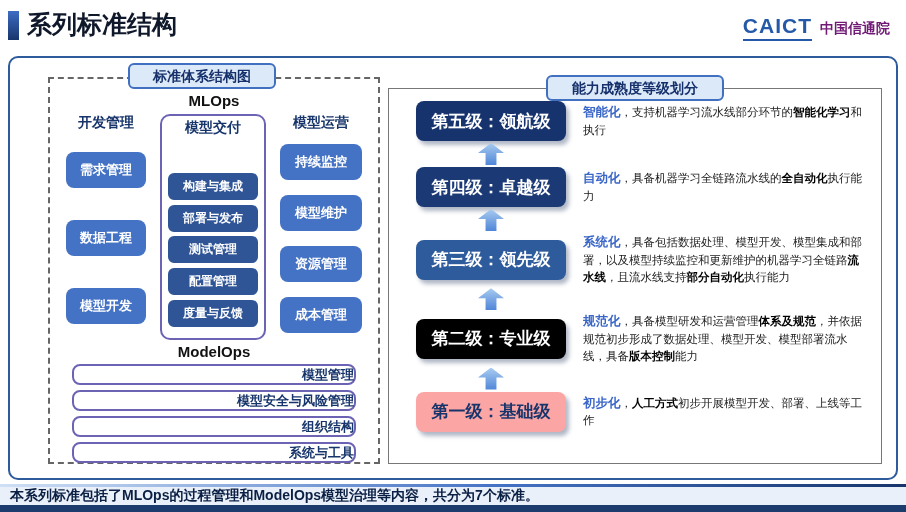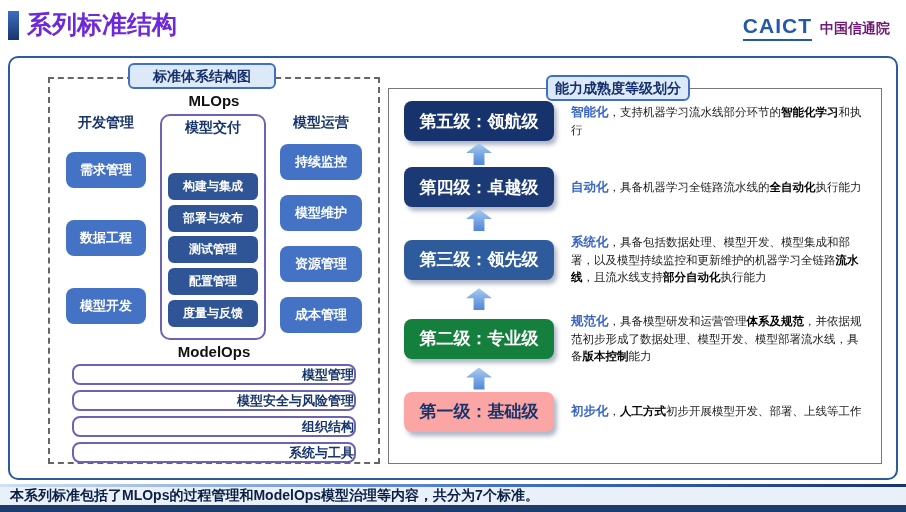--- a/index.html
+++ b/index.html
@@ -3,35 +3,35 @@
 <meta charset="utf-8">
 <style>
   * { margin:0; padding:0; box-sizing:border-box; }
   body { font-family:"Liberation Sans", sans-serif; background:#ffffff; }
   .slide { position:relative; width:906px; height:512px; background:#ffffff; overflow:hidden; }
 
   
   .header { position:absolute; left:0; top:0; width:100%; height:54px; }
   .title-accent { position:absolute; left:8px; top:11px; width:11px; height:29px;
                   background:linear-gradient(180deg,#3E6DC4,#17356B); }
-  .page-title { position:absolute; left:27px; top:8px; font-size:25px; font-weight:bold; color:#6d28d9; }
+  .page-title { position:absolute; left:27px; top:8px; font-size:25px; font-weight:bold; color:#0f172a; }
   .logo { position:absolute; right:16px; top:14px; display:flex; align-items:baseline; gap:8px; }
   .logo-caict { font-size:21px; font-weight:bold; color:#2458A8; letter-spacing:1px;
                 border-bottom:2px solid #2458A8; padding-bottom:1px; }
   .logo-org { font-size:14px; font-weight:bold; color:#701a75; }
 
   
   .frame { position:absolute; left:8px; top:56px; width:890px; height:424px;
            border:2px solid #2E5B9B; border-radius:10px; background:#fff; }
 
   .pill { position:absolute; height:26px; line-height:22px; border:2px solid #4170C0;
           background:#DCE9F8; color:#15306B; font-weight:bold; font-size:14px;
           text-align:center; border-radius:6px; z-index:5; }
   .left-pill  { left:118px; top:5px;  width:148px; }
-  .right-pill { left:536px; top:17px; width:144px; }
+  .right-pill { left:536px; top:17px; width:178px; }
 
   
   .left-box { position:absolute; left:38px; top:19px; width:332px; height:387px;
               border:2px dashed #666; padding-top:13px; }
   .mlops-label { height:20px; text-align:center; font-size:15px; font-weight:bold; color:#111; }
   .cols { height:226px; display:flex; justify-content:space-between; padding:0 16px; margin-top:2px; }
   .col { display:flex; flex-direction:column; }
   .col1 { width:80px; } .col3 { width:82px; }
   .col-header { height:20px; text-align:center; font-size:14px; font-weight:bold; color:#17356B; margin-bottom:2px; }
   .col-items { flex:1; display:flex; flex-direction:column; justify-content:space-around; }
@@ -40,28 +40,28 @@
   .col2 { width:106px; border:2px solid #6C63B5; border-radius:10px; padding:3px 6px 6px;gap:27px; }
   .col2 .col-items { justify-content:space-evenly; }
   .btn.dark { background:#2F5597; font-size:12px; border-radius:6px; padding:5px 2px; }
   .modelops-label { height:22px; line-height:24px; text-align:center; font-size:15px; font-weight:bold; color:#111; }
   .bars { display:flex; flex-direction:column; gap:5px; padding:2px 22px 0; }
   .bar { height:21px; line-height:17px; border:2px solid #6C63B5; border-radius:8px;
          text-align:right; font-size:13px; font-weight:bold; color:#17356B; }
 
   
   .right-box { position:absolute; left:378px; top:30px; width:494px; height:376px;
-               border:1px solid #777; background:#fff; }
+               border:1px solid #777; background:#fff;padding-left:12px; }
   .level-grid { display:grid; grid-template-columns:160px 1fr; column-gap:12px; row-gap:2px;
                 align-items:center; padding:12px 12px 8px 10px; }
   .lvl-btn { width:150px; height:40px; display:flex; align-items:center; justify-content:center;
              color:#fff; font-size:17px; font-weight:bold; border-radius:8px; justify-self:center;
              box-shadow:3px 4px 4px rgba(30,50,90,.35); }
   .l5 { background:#16336E; } .l4 { background:#1B3A75; } .l3 { background:#2E5B9B; }
-  .l2 { background:#15803d; } .l1 { background:#fca5a5; color:#17356B; }
+  .l2 { background:#000000; } .l1 { background:#fca5a5; color:#17356B; }
   .arrow-cell { justify-self:center; height:22px; display:flex; align-items:center; }
   .up-arrow { width:26px; height:22px; background:linear-gradient(180deg,#A8CBF0,#4F86D8);
               clip-path:polygon(50% 0,100% 46%,71% 46%,71% 100%,29% 100%,29% 46%,0 46%); }
   .lvl-desc { font-size:11.5px; line-height:1.5; color:#1a1a1a; padding-right:4px; }
   .kw { color:#3A66C8; font-weight:bold; font-size:12.5px; }
   .b  { font-weight:bold; color:#000; }
 
   
   .footer { position:absolute; left:0; top:484px; width:100%;text-align:center; }
   .footer-line { height:3px; background:linear-gradient(90deg,#CFE0F5 0%,#4472C4 55%,#17356B 100%); }

